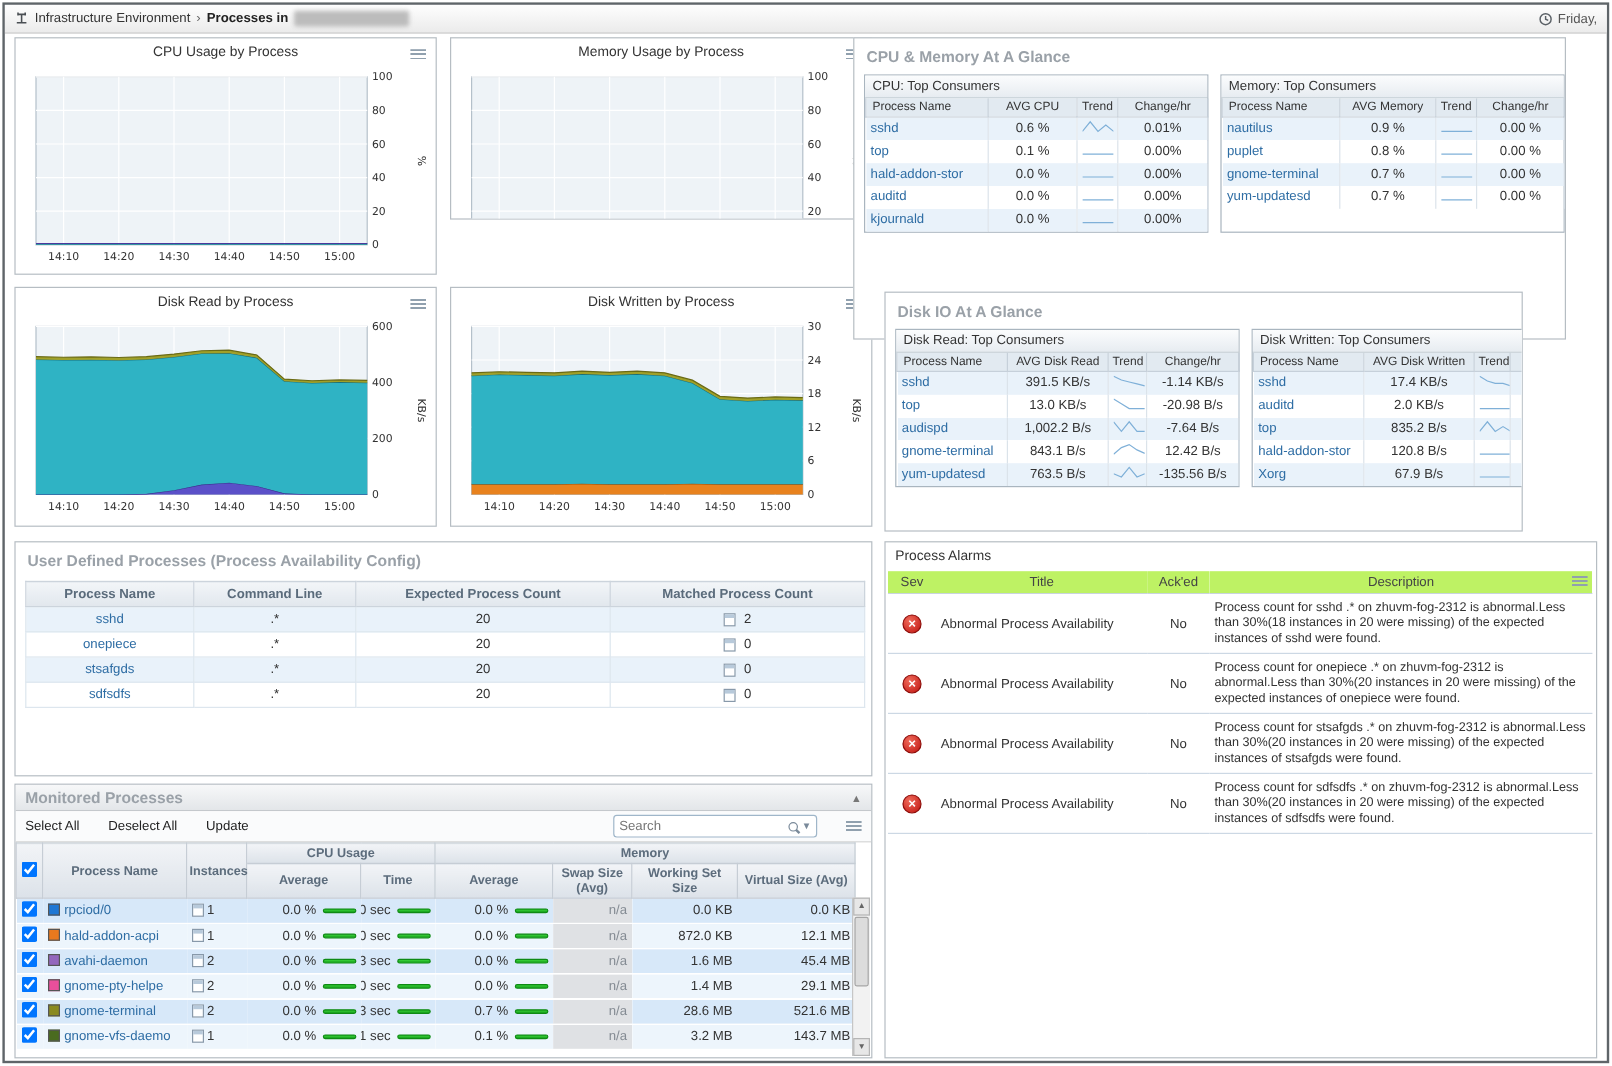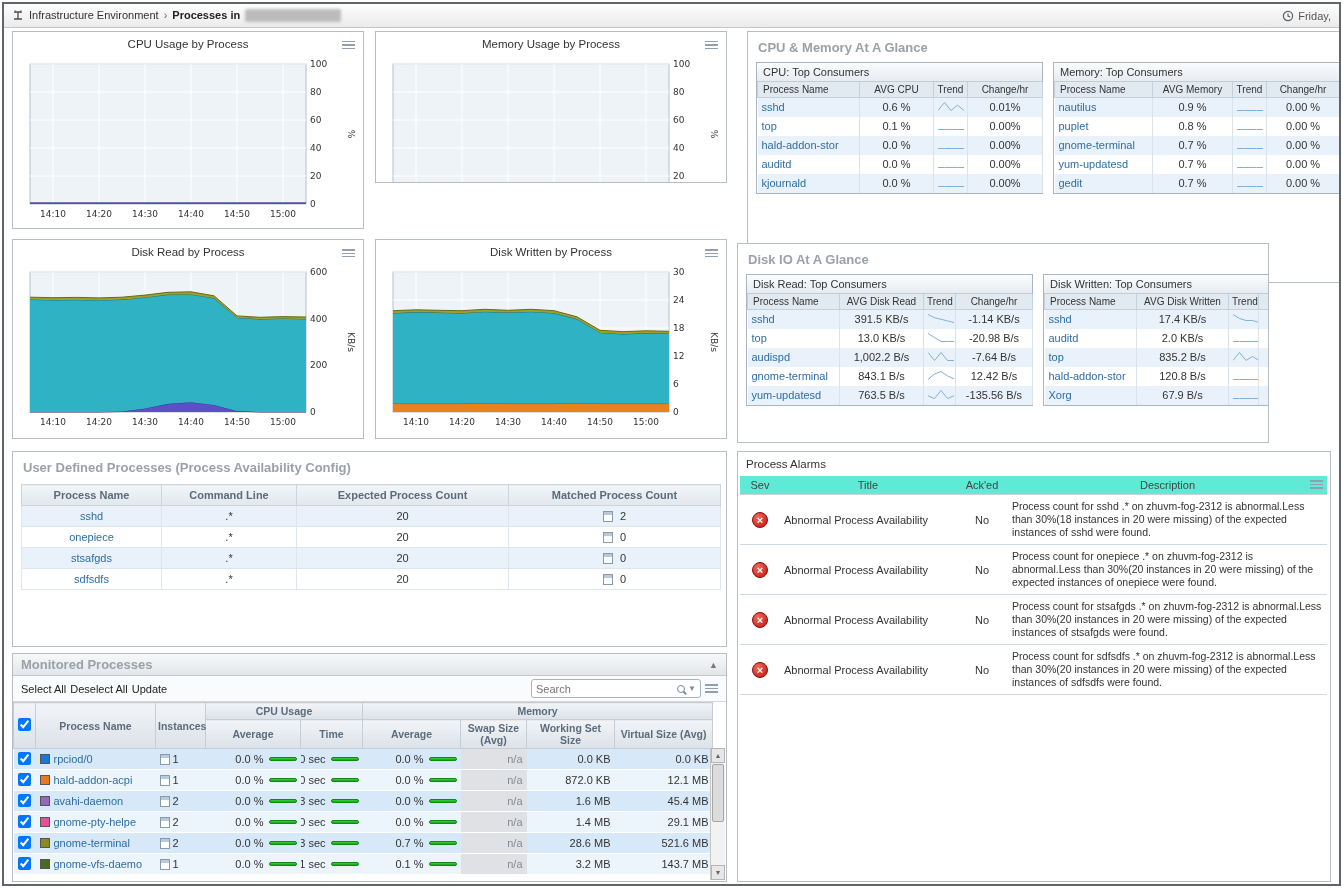--- a/index.html
+++ b/index.html
@@ -43,32 +43,32 @@
   .ud-table{position:absolute;left:8px;top:32px;width:699px;border-collapse:collapse;table-layout:fixed}
   .ud-table th{background:linear-gradient(#f2f5f8,#e1e7ed);border:1px solid #ccd4dc;color:#5a6b7b;font-weight:bold;font-size:11px;padding:4px 2px}
   .ud-table td{border:1px solid #dde6ee;text-align:center;height:21px;padding:1px}
   .ud-table tbody tr:nth-child(odd) td{background:#e9f2fa}
   .ud-name a{color:#2e6da4;text-decoration:none;cursor:pointer}
   .matched-wrap{display:flex;align-items:center;justify-content:center;gap:4px}
 
   
   .alarms-title{position:absolute;top:6px;left:8px;font-size:11.5px;color:#333}
   .al-table{position:absolute;left:2px;right:2px;top:24px;border-collapse:collapse;table-layout:fixed;width:587px}
-  .al-table th{font-weight:normal;color:#444;border-bottom:1px solid #c9d4de;padding:3px 2px;background:#5eead4;position:relative}
+  .al-table th{font-weight:normal;color:#444;border-bottom:1px solid #c9d4de;padding:3px 2px;background:#bef264;position:relative}
   .al-table td{border-bottom:1px solid #ccd8e4;padding:5px 4px;vertical-align:middle}
   .a-sev{text-align:center}
   .a-title{font-size:11px}
   .a-acked{text-align:center}
   .a-desc{font-size:10.5px;line-height:13px;color:#333}
   .sev-icon{display:inline-flex;width:16px;height:16px;border-radius:50%;background:radial-gradient(circle at 35% 30%,#ef6a5a,#c01410);color:#fff;font-weight:bold;font-size:11px;align-items:center;justify-content:center;border:1px solid #8e0d0a}
 
   
   .mon-head{height:22px;background:linear-gradient(#f7f8f9,#e3e6e9);border-bottom:1px solid #c4c8cc;display:flex;align-items:center;justify-content:space-between;padding:0 8px}
   .collapse-arrow{color:#777;font-size:9px;cursor:pointer}
-  .mon-toolbar{height:26px;display:flex;align-items:center;gap:4px;padding:0 8px;border-bottom:1px solid #d6d6d6;background:#fafbfc}
+  .mon-toolbar{height:26px;display:flex;align-items:center;gap:24px;padding:0 8px;border-bottom:1px solid #d6d6d6;background:#fafbfc}
   .tool-link{color:#222;cursor:pointer}
   .search-box{margin-left:auto;display:flex;align-items:center;border:1px solid #9fb6c9;border-radius:3px;height:19px;width:170px;background:#fff;padding:0 4px;gap:3px}
   .search-box input{border:none;outline:none;flex:1;font-size:11px;min-width:0;font-family:inherit;color:#333}
   .mag-icon{width:8px;height:8px;border:1.5px solid #7a8a9a;border-radius:50%;position:relative;flex:none}
   .mag-icon::after{content:'';position:absolute;width:4px;height:1.5px;background:#7a8a9a;transform:rotate(45deg);right:-3px;bottom:-2px}
   .dd-arrow{color:#7a8a9a;font-size:8px}
   .mon-menu{position:static;width:13px;height:10px;background:repeating-linear-gradient(to bottom,#90a0ae 0 1.5px,transparent 1.5px 3.5px);cursor:pointer;flex:none}
   .mon-table{width:699px;border-collapse:collapse;table-layout:fixed;font-size:11px}
   .mon-table thead th{background:linear-gradient(#f2f4f7,#dce2e9);border:1px solid #c6cdd5;color:#5c6c7c;font-weight:bold;font-size:10.5px;padding:1px 2px;text-align:center;line-height:12px}
   .mon-table thead tr:first-child th{height:17px}
@@ -254,21 +254,21 @@
           <text x="37" y="161" font-size="9" fill="#333" text-anchor="middle">14:10</text>
           <text x="83" y="161" font-size="9" fill="#333" text-anchor="middle">14:20</text>
           <text x="129" y="161" font-size="9" fill="#333" text-anchor="middle">14:30</text>
           <text x="175" y="161" font-size="9" fill="#333" text-anchor="middle">14:40</text>
           <text x="221" y="161" font-size="9" fill="#333" text-anchor="middle">14:50</text>
           <text x="267" y="161" font-size="9" fill="#333" text-anchor="middle">15:00</text>
           <text x="332" y="78" font-size="9" fill="#333" text-anchor="middle" transform="rotate(90 332 78)">KB/s</text>
         </svg></div>
   </div>
 
-  <div class="panel" style="left:743px;top:27px;width:594px;height:252px">
+  <div class="panel" style="left:707px;top:27px;width:594px;height:252px">
     <div class="glance-title gray-title">CPU &amp; Memory At A Glance</div>
     <div class="glance-inner">
       <div class="gtable">
         <div class="ttl">CPU: Top Consumers</div>
         <table>
           <colgroup>
               <col style="width:102px">
               <col style="width:74px">
               <col style="width:34px">
               <col style="width:75px">
@@ -362,28 +362,20 @@
               <tr>
     <td class="g-name"><a>gnome-terminal</a></td>
     <td class="g-val">0.7 %</td>
     <td class="g-trend"><span><svg width="26" height="11">
                       <polyline points="0.0,9.5 6.5,9.5 13.0,9.5 19.5,9.5 26.0,9.5" fill="none" stroke="#7fb0d8" stroke-width="1"></polyline>
                     </svg></span></td>
     <td class="g-change">0.00 %</td>
   </tr>
               <tr>
     <td class="g-name"><a>yum-updatesd</a></td>
-    <td class="g-val">0.7 %</td>
-    <td class="g-trend"><span><svg width="26" height="11">
-                      <polyline points="0.0,9.5 6.5,9.5 13.0,9.5 19.5,9.5 26.0,9.5" fill="none" stroke="#7fb0d8" stroke-width="1"></polyline>
-                    </svg></span></td>
-    <td class="g-change">0.00 %</td>
-  </tr>
-              <tr>
-    <td class="g-name"><a>gedit</a></td>
     <td class="g-val">0.7 %</td>
     <td class="g-trend"><span><svg width="26" height="11">
                       <polyline points="0.0,9.5 6.5,9.5 13.0,9.5 19.5,9.5 26.0,9.5" fill="none" stroke="#7fb0d8" stroke-width="1"></polyline>
                     </svg></span></td>
     <td class="g-change">0.00 %</td>
   </tr>
             </tbody>
         </table>
       </div>
     </div>

